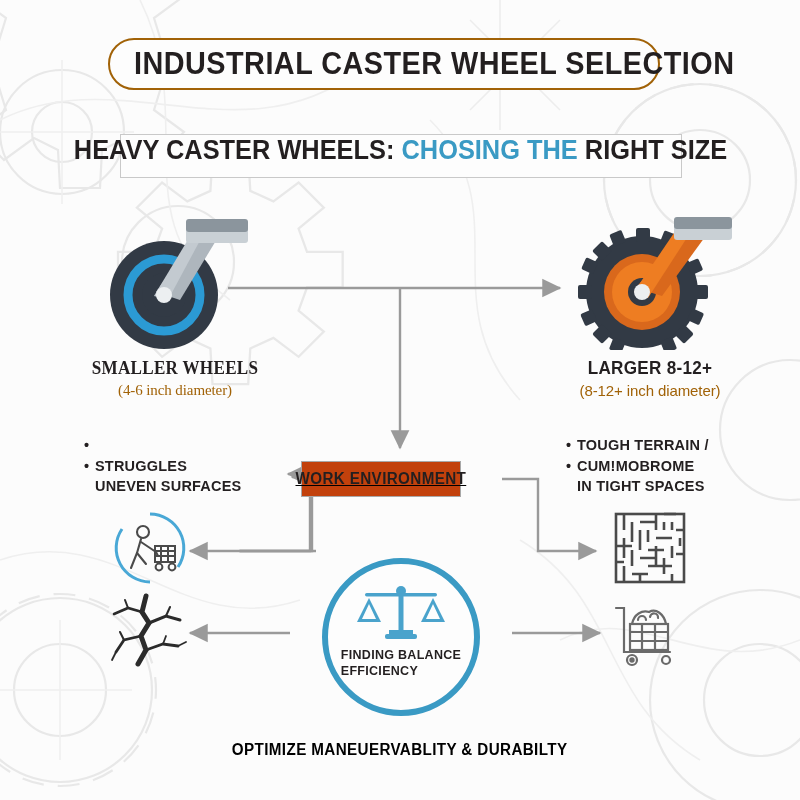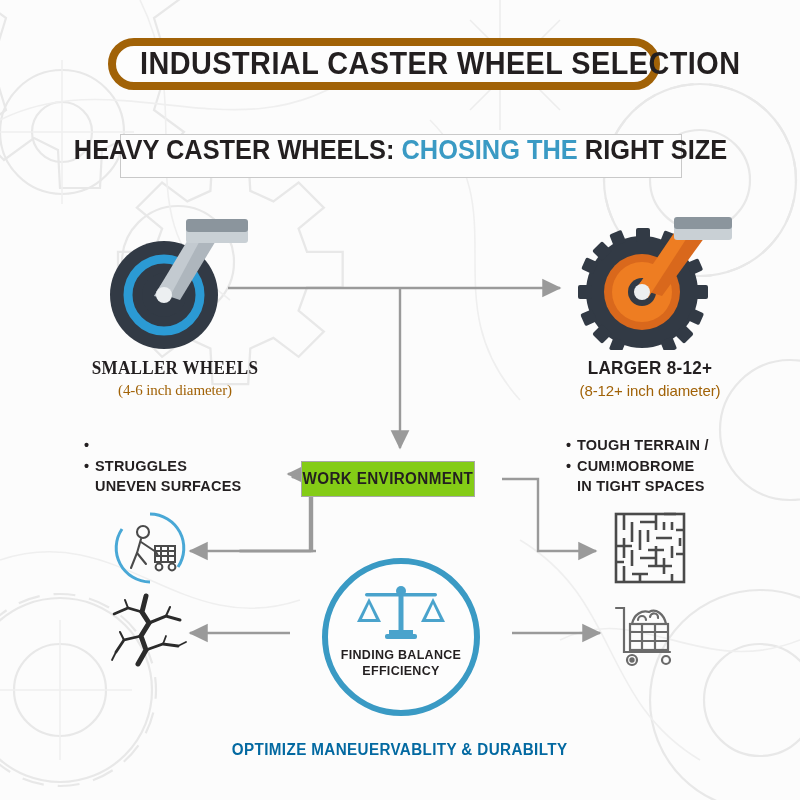--- a/index.html
+++ b/index.html
@@ -27,21 +27,21 @@
     width: 800px; height: 800px;
     pointer-events: none;
   }
   .abs { position: absolute; }
 
   
   .title-bar {
     left: 108px; top: 38px;
     width: 552px; height: 52px;
     background: #fdfdfd;
-    border: 8px solid #a16207;
+    border: 2px solid #a16207;
     border-radius: 26px;
     box-sizing: border-box;
     display: flex;
     align-items: center;
     padding-left: 14px;
   }
   .title-text {
     font-size: 31px;
     font-weight: bold;
     letter-spacing: 0.5px;
@@ -103,27 +103,28 @@
   .bullets .row { display: flex; }
   .bullets .dot {
     width: 11px;
     flex: 0 0 11px;
   }
   .bullets .cont { padding-left: 11px; }
 
   
   .work-box {
     left: 301px; top: 461px;
-    width: 174px; height: 36px;
-    background: #84cc16;
+    width: 160px; height: 36px;
+    background: #c2410c;
     border: 1px solid #a8a8a8;
     box-sizing: border-box;
     display: flex;
     align-items: center;
     justify-content: center;
+    text-decoration: underline;
   }
   .work-box span {
     font-size: 16px;
     font-weight: bold;
     color: #231f20;
     letter-spacing: 0.4px;
     transform: scaleX(0.95);
     white-space: nowrap;
   }
 
@@ -135,37 +136,37 @@
     border: 6px solid #3a9ac4;
     background: #fdfdfd;
     box-sizing: border-box;
     display: flex;
     flex-direction: column;
     align-items: center;
     justify-content: flex-start;
     padding-top: 18px;
   }
   .balance-caption {
-    text-align: center;
+    text-align: left;
     font-size: 12.5px;
     font-weight: bold;
     color: #231f20;
     line-height: 1.25;
     letter-spacing: 0.3px;
     margin-top: 4px;
   }
 
   
   .footer {
     left: 0; top: 741px;
     width: 800px;
     text-align: center;
     font-size: 16px;
     font-weight: bold;
-    color: #0369a1;
+    color: #000000;
     letter-spacing: 0.4px;
   }
   .footer span { transform: scaleX(0.95); display: inline-block; }
 </style>
 </head>
 <body>
 
 <div id="stage">
 
   <svg class="bg-layer" viewBox="0 0 800 800" xmlns="http://www.w3.org/2000/svg">

